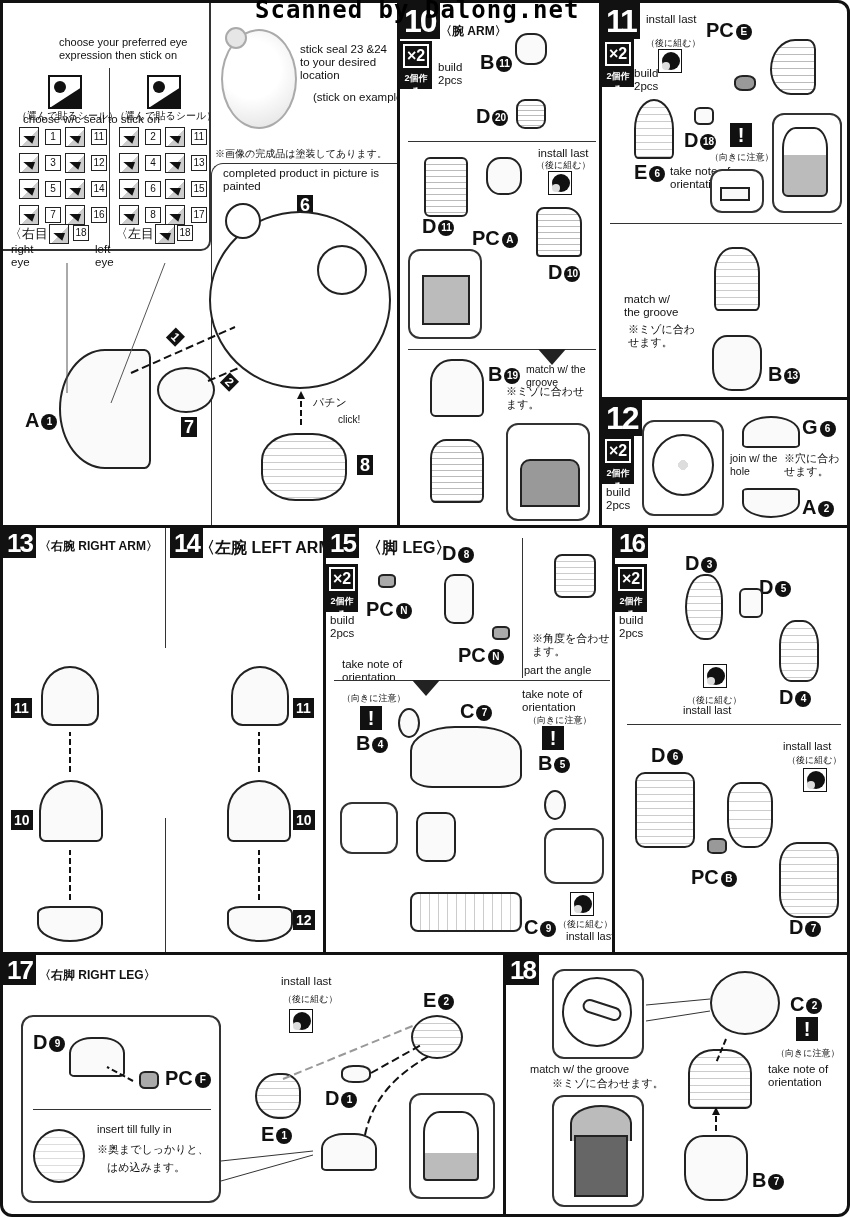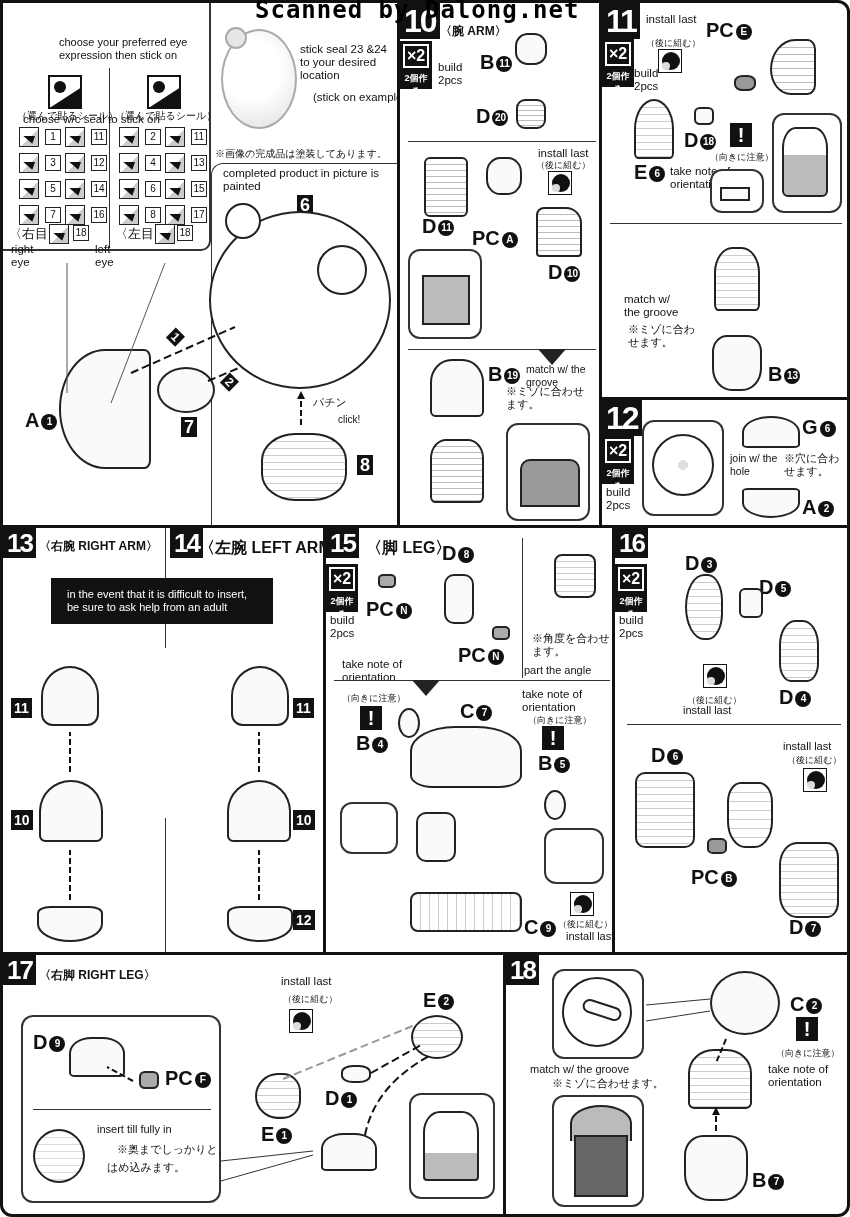--- a/index.html
+++ b/index.html
@@ -233,21 +233,20 @@
 </div>
 
 <div class="panel" style="left:0;top:525px;width:326px;height:430px;">
   <div class="step-num" style="font-size:26px;line-height:30px;">13</div>
   <div class="step-title" style="left:36px;top:10px;font-size:12px;">〈右腕 RIGHT ARM〉</div>
   <div class="step-num" style="left:167px;font-size:26px;line-height:30px;">14</div>
   <div class="step-title" style="left:196px;top:10px;font-size:16px;">〈左腕 LEFT ARM〉</div>
   <div class="vdivider" style="left:162px;top:0;height:120px;"></div>
   <div class="vdivider" style="left:162px;top:290px;height:140px;"></div>
 
-  <div class="black-box" style="left:48px;top:50px;width:222px;white-space:normal;font-size:11px;">in the event that it is difficult to insert, be sure to ask help from an adult</div>
 
   <div class="shape" style="left:38px;top:138px;width:58px;height:60px;border-radius:50% 50% 20% 20%;"></div>
   <div class="tag" style="left:8px;top:170px;font-size:14px;">11</div>
   <div class="shape" style="left:36px;top:252px;width:64px;height:62px;border-radius:50% 50% 10% 10%;"></div>
   <div class="tag" style="left:8px;top:282px;font-size:14px;">10</div>
   <div class="shape" style="left:34px;top:378px;width:66px;height:36px;border-radius:20% 20% 50% 50%;"></div>
 
   <div class="shape" style="left:228px;top:138px;width:58px;height:60px;border-radius:50% 50% 20% 20%;"></div>
   <div class="tag" style="left:290px;top:170px;font-size:14px;">11</div>
   <div class="shape" style="left:224px;top:252px;width:64px;height:62px;border-radius:50% 50% 10% 10%;"></div>
@@ -350,21 +349,21 @@
   <div class="jp-txt" style="left:280px;top:38px;font-size:9px;">（後に組む）</div>
   <div class="install-icon" style="left:286px;top:54px;"></div>
 
   <div class="inset" style="left:18px;top:60px;width:200px;height:188px;"></div>
   <div class="part" style="left:30px;top:76px;"><span>D</span><span class="circ">9</span></div>
   <div class="shape" style="left:66px;top:82px;width:56px;height:40px;border-radius:40% 40% 10% 10%;"></div>
   <div class="shape" style="left:136px;top:116px;width:20px;height:18px;border-radius:30%;background:#aaa;"></div>
   <div class="part" style="left:162px;top:112px;"><span>PC</span><span class="circ">F</span></div>
   <div class="divider" style="left:30px;top:154px;width:178px;"></div>
   <div class="txt" style="left:94px;top:168px;font-size:11px;">insert till fully in</div>
-  <div class="jp-txt" style="left:94px;top:188px;margin-left:20px;">※奥までしっかりと、</div>
+  <div class="jp-txt" style="left:94px;top:188px;">※奥までしっかりと、</div>
   <div class="jp-txt" style="left:104px;top:206px;">はめ込みます。</div>
   <div class="bear-head" style="left:30px;top:174px;width:52px;height:54px;background:repeating-linear-gradient(#fff 0 6px,#ddd 6px 7px);"></div>
 
   <div class="part" style="left:420px;top:34px;"><span>E</span><span class="circ">2</span></div>
   <div class="shape" style="left:408px;top:60px;width:52px;height:44px;border-radius:50%;background:repeating-linear-gradient(#fff 0 6px,#ccc 6px 7px);"></div>
   <div class="shape" style="left:338px;top:110px;width:30px;height:18px;border-radius:40%;"></div>
   <div class="part" style="left:322px;top:132px;"><span>D</span><span class="circ">1</span></div>
   <div class="shape" style="left:252px;top:118px;width:46px;height:46px;border-radius:50% 40% 40% 50%;background:repeating-linear-gradient(#fff 0 6px,#ccc 6px 7px);"></div>
   <div class="part" style="left:258px;top:168px;"><span>E</span><span class="circ">1</span></div>
   <div class="shape" style="left:318px;top:178px;width:56px;height:38px;border-radius:40% 40% 10% 10%;"></div>

